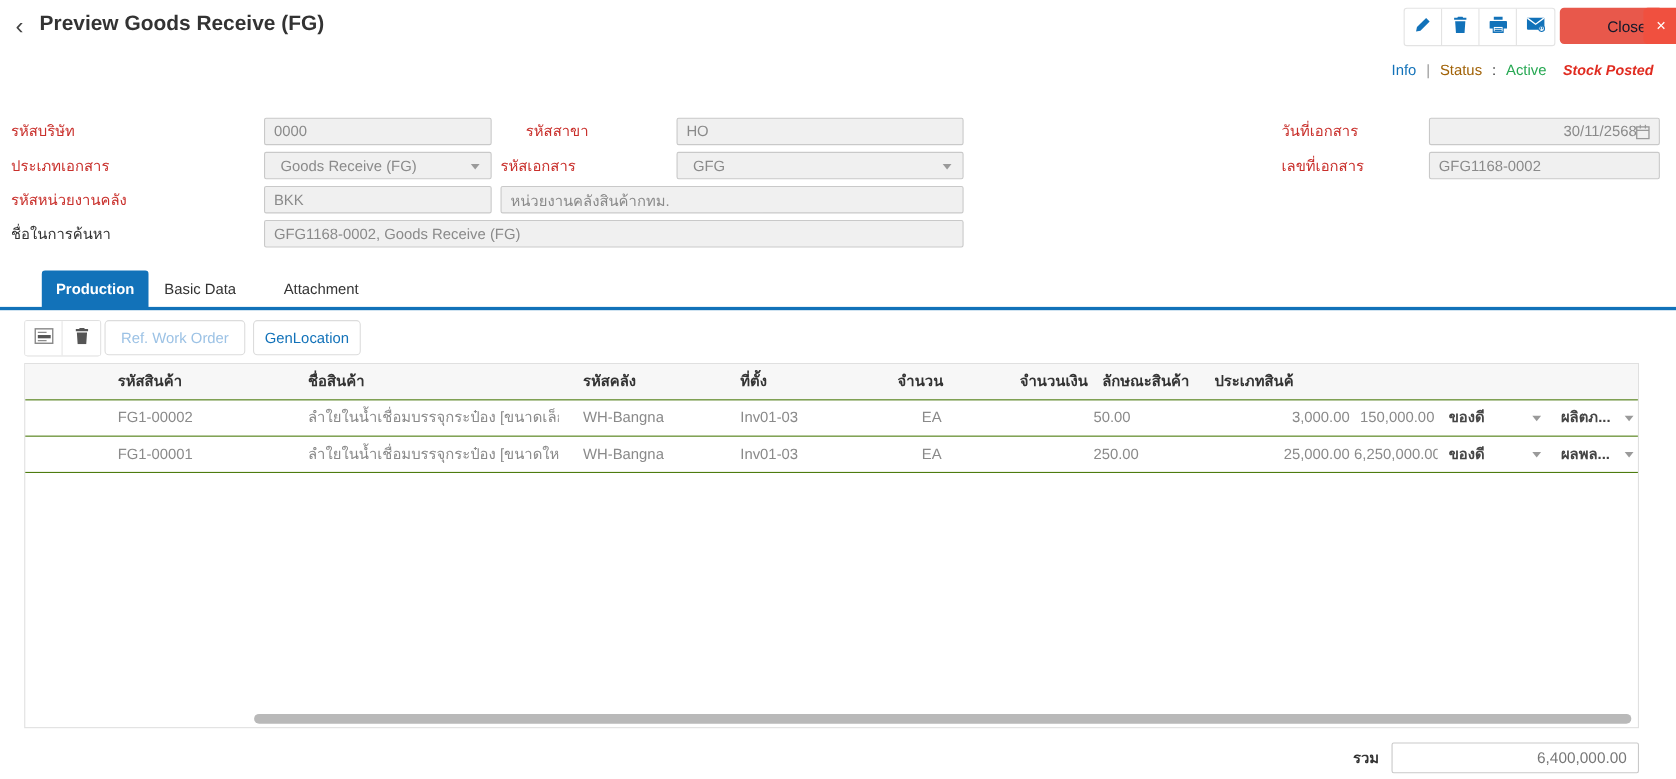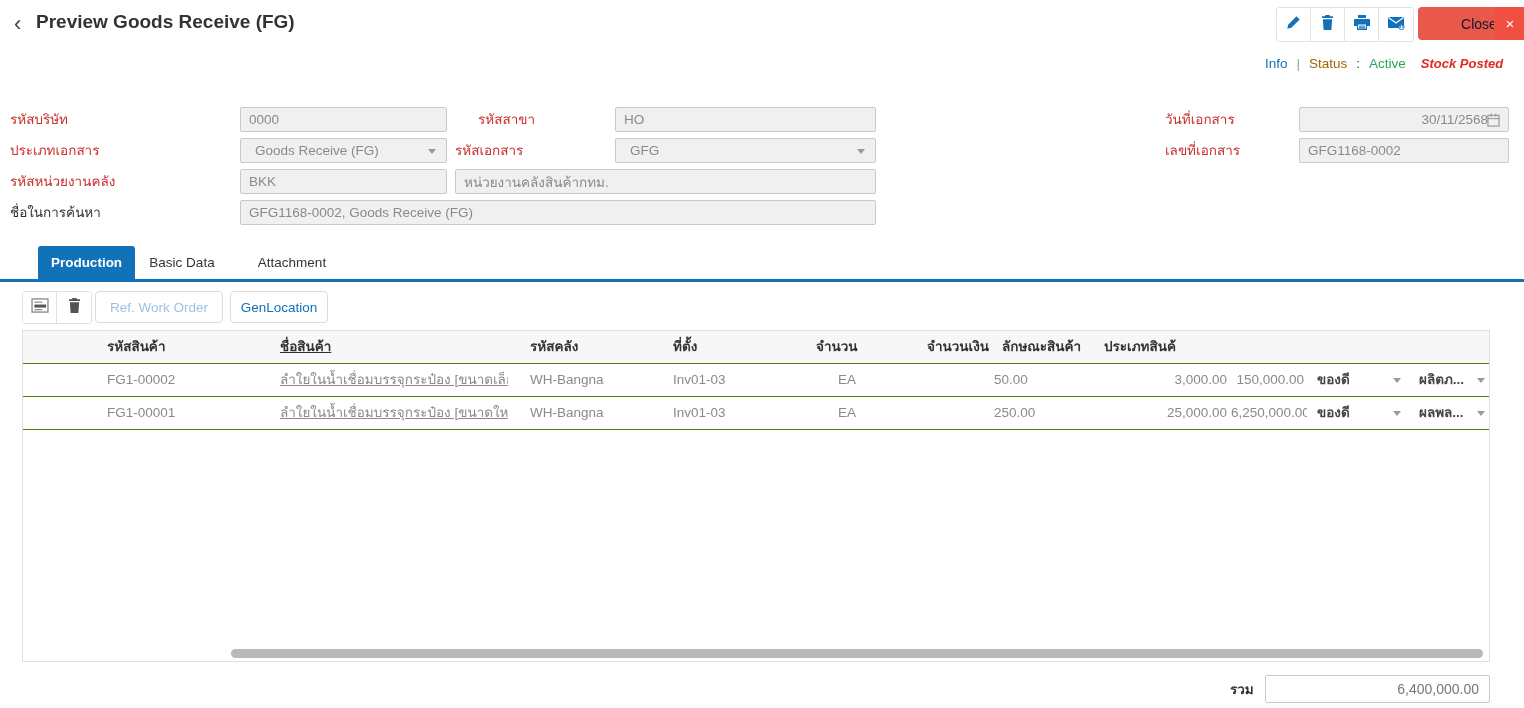--- a/index.html
+++ b/index.html
@@ -50,21 +50,21 @@
   .btn-refwo { left:95px; width:128px; color:#9cc2e5; }
   .btn-genloc { left:230px; width:98px; color:#1272b9; }
   
   .grid { position:absolute; top:330px; left:22px; width:1468px; height:332px; border:1px solid #e0e0e0; background:#fff; }
   .grow { display:flex; height:33px; line-height:32px; font-size:13.5px; border-bottom:1px solid #4d7c0f; }
   .grow.head { background:#f7f7f7; font-weight:bold; color:#333; }
   .grow.data { color:#8a8a8a; }
   .cell { overflow:hidden; white-space:nowrap; flex:none; }
   .c-sel  { width:60px; }
   .c-code { width:175px; padding-left:24px; }
-  .c-name { width:250px; padding-left:22px;text-decoration:underline; }
+  .c-name { width:250px; padding-left:22px; }
   .c-wh   { width:143px; padding-left:22px; }
   .c-loc  { width:165px; padding-left:22px; }
   .c-uom  { width:178px; padding-left:22px; }
   .c-qty  { width:100px; text-align:left; padding-right:22px; }
   .c-cost { width:137px; text-align:right; padding-right:4px; }
   .c-amt  { width:76px;  text-align:right; padding-right:3px; }
   .c-attr { width:100px; padding-left:10px; }
   .c-type { width:84px;  padding-left:12px; }
   .dd-cell { display:flex; align-items:center; justify-content:space-between; font-weight:bold; color:#444; }
   .dd-cell .caret { margin-right:6px; }

